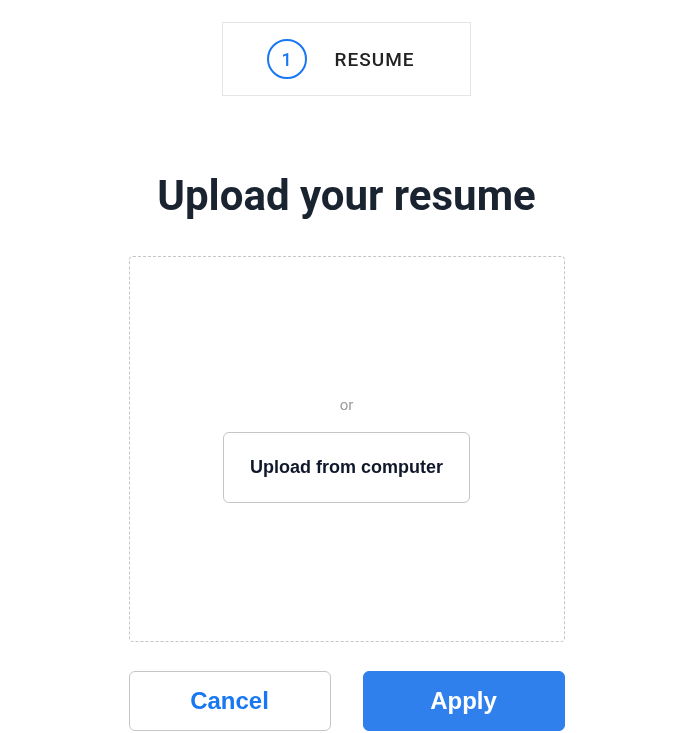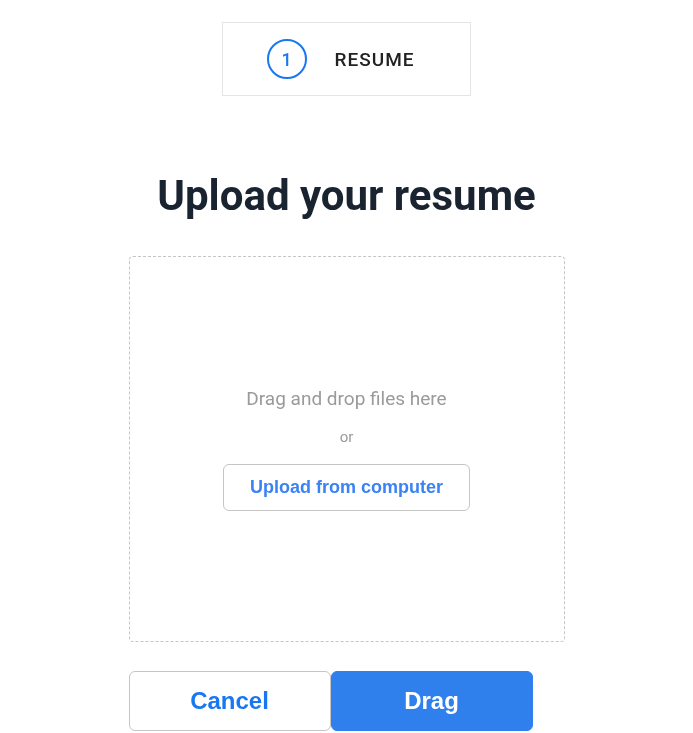--- a/index.html
+++ b/index.html
@@ -66,30 +66,31 @@
       color: #9a9a9a;
     }
     .or-text {
       font-size: 15px;
       color: #9a9a9a;
     }
     .upload-btn {
       background: #fff;
       border: 1px solid #c5c5c5;
       border-radius: 6px;
-      padding: 12px 26px;
+      padding: 24px 26px;
       font-size: 18px;
       font-weight: 600;
-      color: #3b82f6;
+      color: #0f172a;
       cursor: pointer;
     }
     .actions {
       margin-top: 29px;
       width: 436px;
       display: flex;
+      justify-content: space-between;
     }
     .btn {
       width: 202px;
       height: 60px;
       border-radius: 6px;
       font-size: 24px;
       font-weight: 600;
       cursor: pointer;
       display: flex;
       align-items: center;
@@ -112,21 +113,20 @@
 <div class="step-indicator">
   <div class="step-circle">
     <span>1</span>
   </div>
   <span class="step-label">RESUME</span>
 </div>
 
 <h1 class="page-title">Upload your resume</h1>
 
 <div class="dropzone">
-  <div class="drop-text">Drag and drop files here</div>
   <div class="or-text">or</div>
   <button class="upload-btn">Upload from computer</button>
 </div>
 
 <div class="actions">
   <button class="btn btn-cancel">Cancel</button>
-  <button class="btn btn-apply">Drag</button>
+  <button class="btn btn-apply">Apply</button>
 </div>
 
 </body></html>

